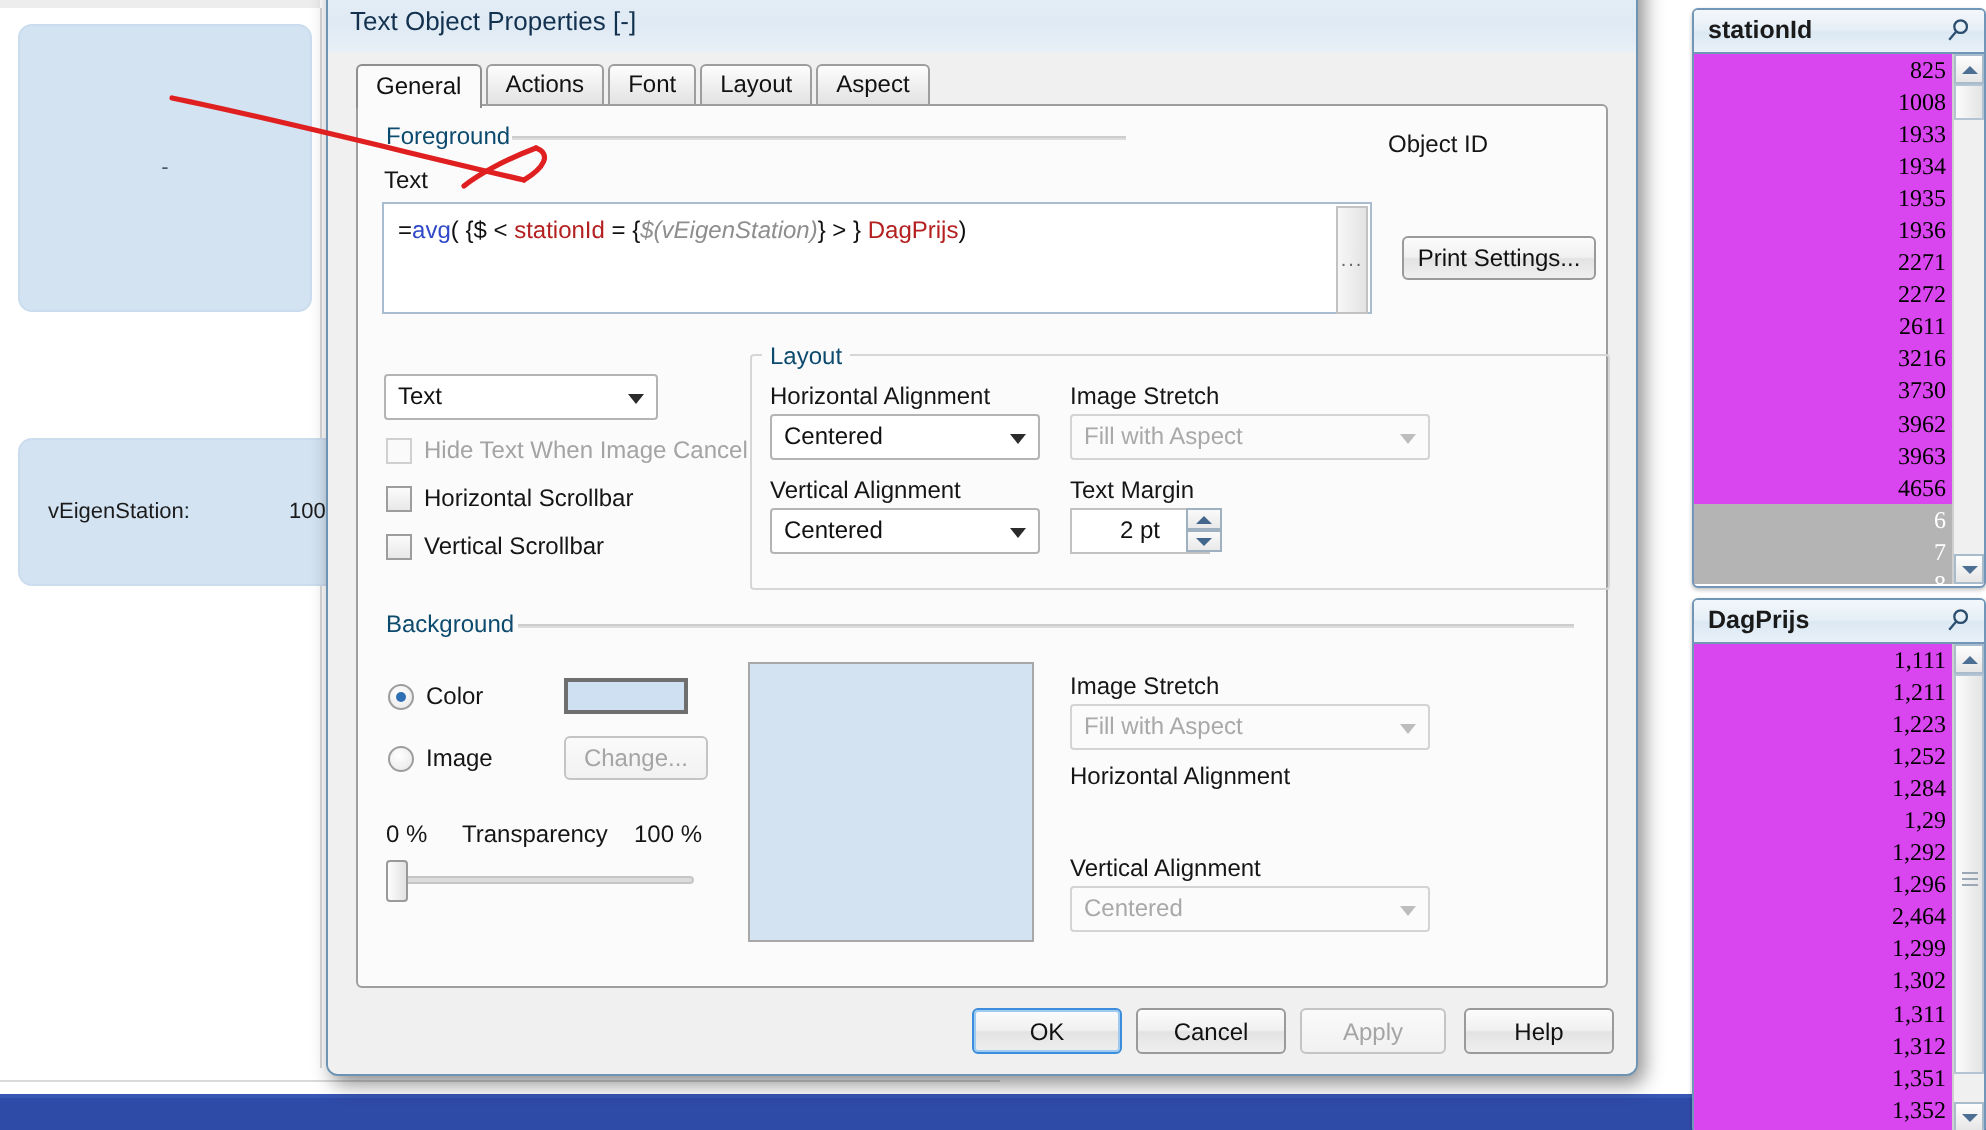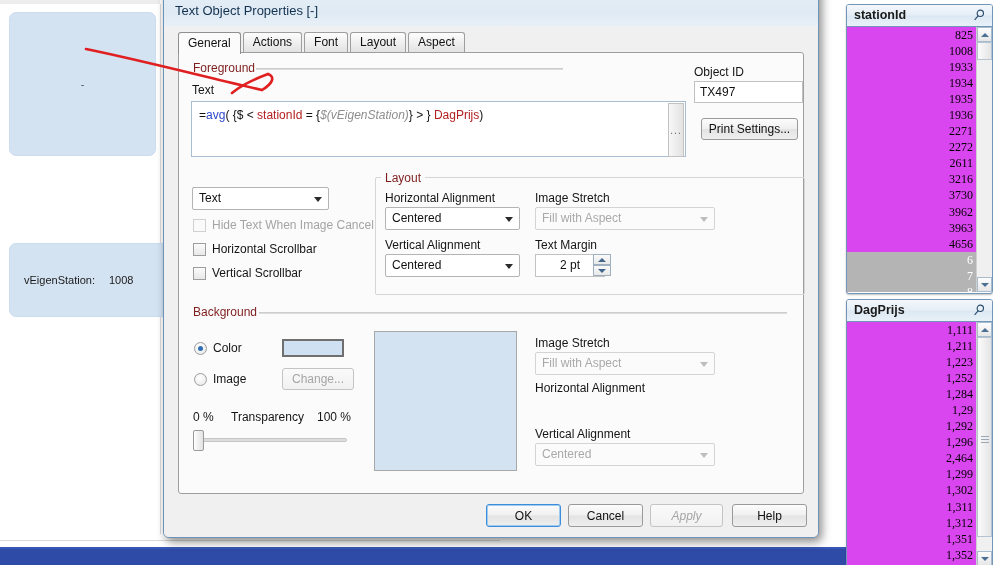--- a/index.html
+++ b/index.html
@@ -16,21 +16,21 @@
   #sheet-left{position:absolute;left:0;top:4px;width:160px;height:530px;background:#ffffff;border-right:1px solid #d8d8d8;}
   #canvas-topline{position:absolute;left:0;top:0;width:160px;height:4px;background:#ededed;}
   .tx-box{
     position:absolute;background:#d3e3f2;border-radius:7px;
     border:1px solid #cbdcee;
     display:flex;align-items:center;justify-content:center;
     font-size:11px;color:#2a2a2a;
   }
   #tx-big{left:9px;top:12px;width:145px;height:142px;}
   #tx-big-val{font-size:11px;color:#4b5a68;line-height:1;}
-  #tx-var{left:9px;top:243px;width:145px;height:72px;justify-content:flex-start;padding-left:14px;}
+  #tx-var{left:9px;top:219px;width:145px;height:72px;justify-content:space-between;padding-left:14px;}
   #tx-var span{font-size:11px;color:#1b1b1b;}
   #tx-var .vval{margin-left:14px;}
 
   
   #taskbar{position:absolute;left:0;bottom:0;width:993px;height:16px;background:#2f4ba8;}
   #taskbar-shade{position:absolute;left:0;bottom:16px;width:993px;height:2px;background:#3757b5;}
   #hline{position:absolute;left:0;top:540px;width:500px;height:1px;background:#d9d9d9;}
 
   
   .lb{
@@ -94,21 +94,21 @@
     background:linear-gradient(to bottom,#fdfdfd,#e2e2e2);
     font-size:12px;color:#111;box-sizing:border-box;
   }
   .tab.active{background:#fbfbfb;border-color:#8f8f8f;height:22px;line-height:21px;position:relative;z-index:3;}
   #panel{
     position:absolute;left:14px;top:26px;right:14px;height:440px;
     background:#fbfbfb;border:1px solid #9e9e9e;border-radius:0 3px 3px 3px;
   }
 
   
-  .grp-label{position:absolute;font-size:12px;color:#7f1d1d;background:#fbfbfb;padding:0 4px;}
+  .grp-label{position:absolute;font-size:12px;color:#0c4a6e;background:#fbfbfb;padding:0 4px;}
   .grp-line{position:absolute;height:1px;background:#dcdcdc;border-top:1px solid #cdcdcd;}
   .grp-box{position:absolute;border:1px solid #d6d6d6;border-radius:2px;}
 
   .lbl{position:absolute;font-size:12px;color:#151515;white-space:nowrap;}
   .lbl.dis{color:#a4a4a4;}
 
   
   #expr{
     position:absolute;left:12px;top:48px;width:495px;height:56px;
     background:#fff;border:1px solid #a9bdd0;box-sizing:border-box;
@@ -313,21 +313,20 @@
       <div class="lbl" style="left:13px;top:30px;">Text</div>
 
       <div id="expr">
         <div id="expr-text">
           <span class="eq">=</span><span class="fn">avg</span><span class="punct">( {$ &lt; </span><span class="fld">stationId</span><span class="punct"> = {</span><span class="var">$(vEigenStation)</span><span class="punct">} &gt; } </span><span class="fld">DagPrijs</span><span class="punct">)</span>
         </div>
         <div id="expr-ell">...</div>
       </div>
 
       <div class="lbl" style="left:515px;top:12px;">Object ID</div>
-      <div class="tbox" style="left:515px;top:28px;width:109px;height:22px;">TX497</div>
       <div class="btn" style="left:522px;top:65px;width:97px;height:22px;">Print Settings...</div>
 
       <div class="lbl" style="left:13px;top:132px;">Representation</div>
       <div class="ddl" style="left:13px;top:134px;width:137px;">
         <span>Text</span>
         <span class="ddl-arrow"></span>
       </div>
 
       <div class="cbx dis" style="left:14px;top:166px;"></div>
       <div class="lbl dis" style="left:33px;top:165px;">Hide Text When Image Cancel</div>
@@ -402,21 +401,21 @@
       <div class="lbl" style="left:356px;top:374px;">Vertical Alignment</div>
       <div class="ddl dis" style="left:356px;top:390px;width:180px;">
         <span>Centered</span>
         <span class="ddl-arrow"></span>
       </div>
 
     </div>
 
     <div class="btn default" style="left:322px;top:478px;width:75px;height:23px;">OK</div>
     <div class="btn" style="left:404px;top:478px;width:75px;height:23px;">Cancel</div>
-    <div class="btn dis" style="left:486px;top:478px;width:73px;height:23px;font-style:italic;">Apply</div>
+    <div class="btn dis" style="left:486px;top:478px;width:73px;height:23px;">Apply</div>
     <div class="btn" style="left:568px;top:478px;width:75px;height:23px;">Help</div>
 
   </div>
 </div>
 
 <svg id="annot">
   <path d="M86,49 C140,60 210,78 262,90" stroke="#e02020" stroke-width="2.6" fill="none" stroke-linecap="round"></path>
   <path d="M262,90 C272,84 276,77 268,74" stroke="#e02020" stroke-width="2.6" fill="none" stroke-linecap="round"></path>
   <path d="M268,74 C252,80 238,88 232,93" stroke="#e02020" stroke-width="2.6" fill="none" stroke-linecap="round"></path>
 </svg>

